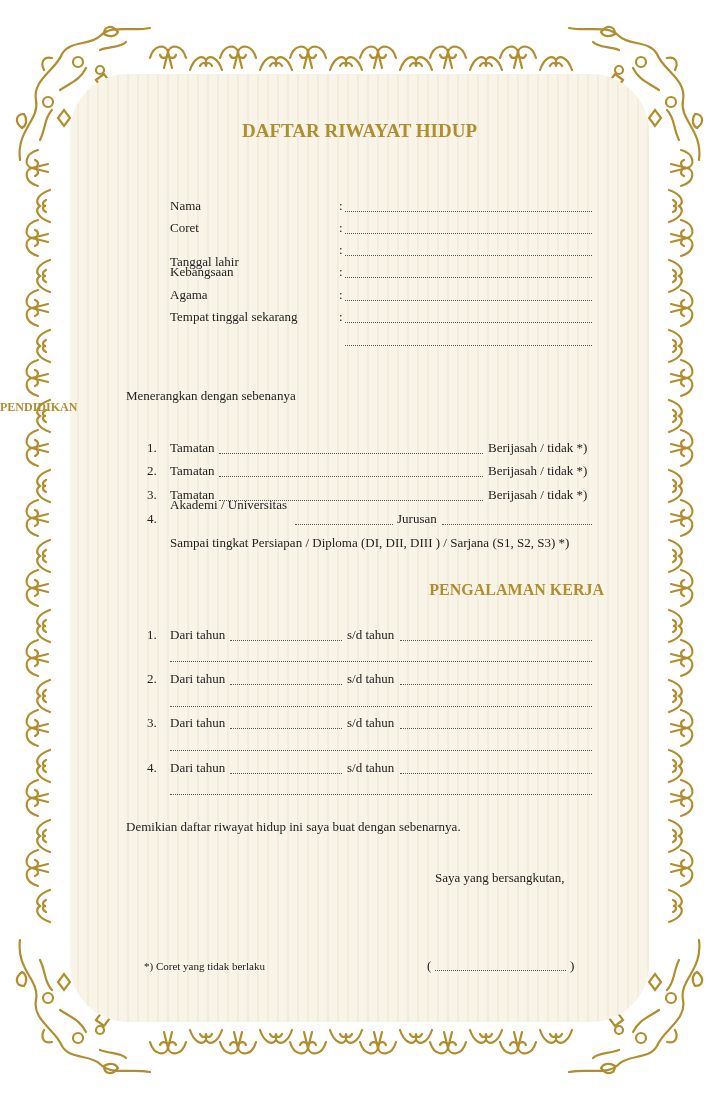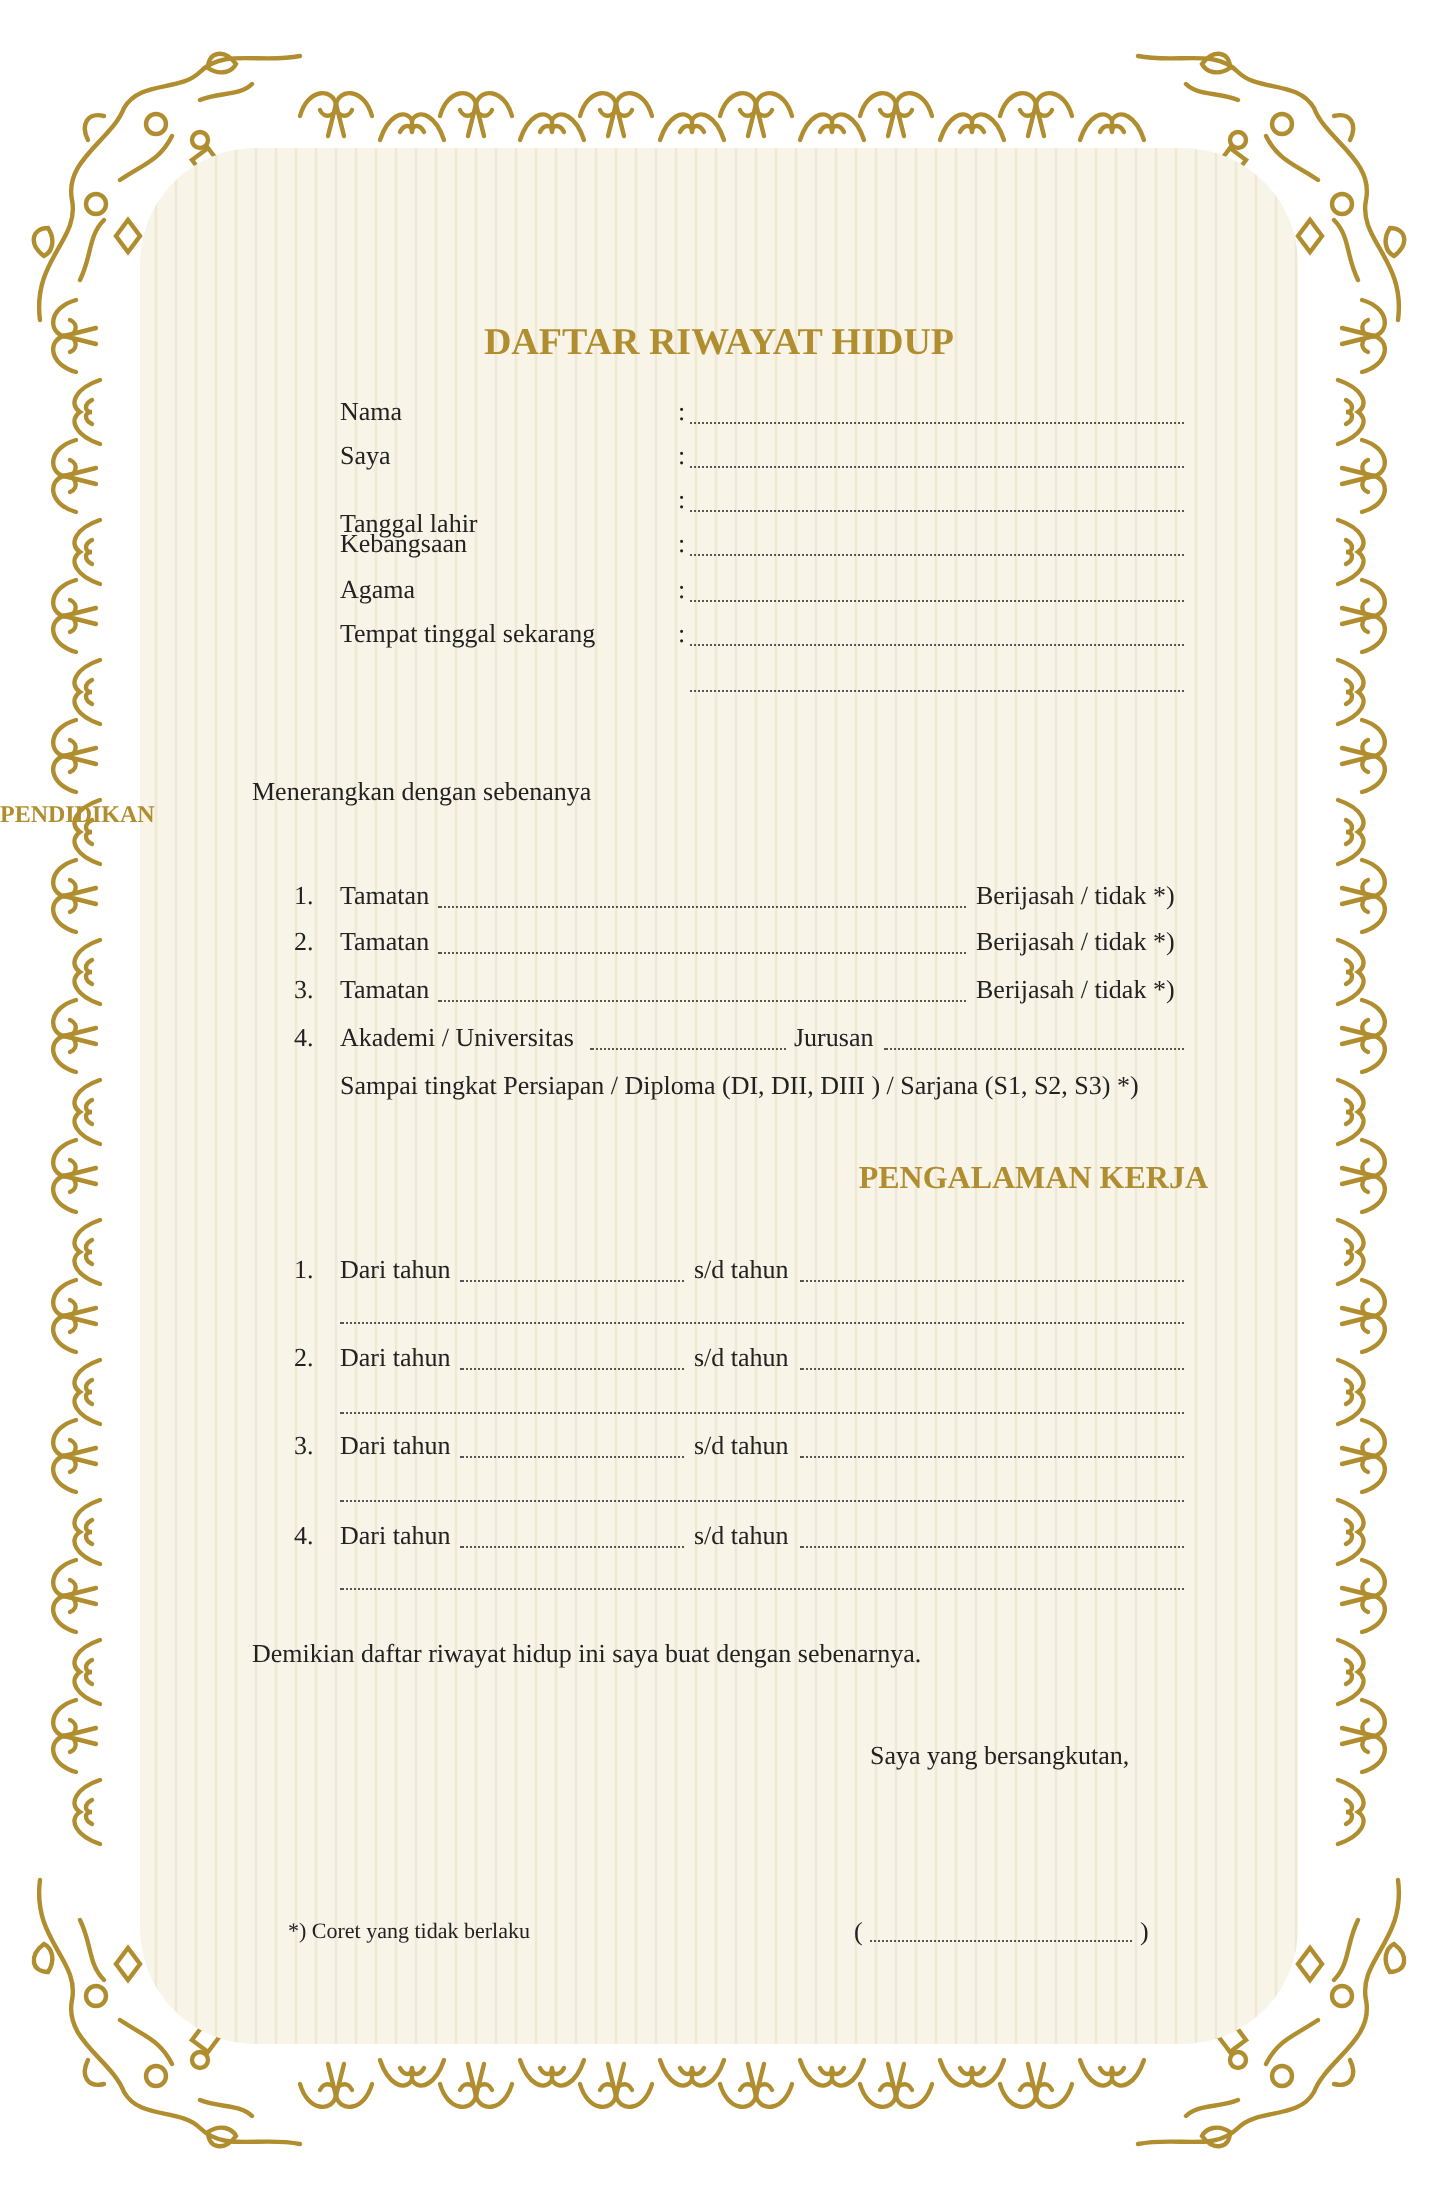--- a/index.html
+++ b/index.html
@@ -119,29 +119,29 @@
   <use href="#corner" transform="translate(0,10)"></use>
   <use href="#corner" transform="translate(719,10) scale(-1,1)"></use>
   <use href="#corner" transform="translate(0,1090) scale(1,-1)"></use>
   <use href="#corner" transform="translate(719,1090) scale(-1,-1)"></use>
 </svg>
 
 <div class="paper"></div>
 
 <div class="content">
 
-  <div class="abs title" style="left:0;width:719px;text-align:center;top:120px;font-size:19px;margin-top:41px;">DAFTAR RIWAYAT HIDUP</div>
+  <div class="abs title" style="left:0;width:719px;text-align:center;top:120px;font-size:19px;">DAFTAR RIWAYAT HIDUP</div>
 
 
   <div>
     <div class="abs t13" style="left:170px;top:198px;">Nama</div>
     <div class="abs t13" style="left:339px;top:198px;">:</div>
     <div class="dots" style="left:345px;width:247px;top:211px;"></div>
 
-    <div class="abs t13" style="left:170px;top:220px;">Saya</div>
+    <div class="abs t13" style="left:170px;top:220px;">Coret</div>
     <div class="abs t13" style="left:339px;top:220px;">:</div>
     <div class="dots" style="left:345px;width:247px;top:233px;"></div>
 
     <div class="abs t13" style="left:170px;top:242px;margin-top:12px;">Tanggal lahir</div>
     <div class="abs t13" style="left:339px;top:242px;">:</div>
     <div class="dots" style="left:345px;width:247px;top:255px;"></div>
 
     <div class="abs t13" style="left:170px;top:264px;">Kebangsaan</div>
     <div class="abs t13" style="left:339px;top:264px;">:</div>
     <div class="dots" style="left:345px;width:247px;top:277px;"></div>
@@ -170,21 +170,21 @@
     <div class="abs t13" style="left:170px;top:463px;">Tamatan</div>
     <div class="dots" style="left:219px;width:264px;top:476px;"></div>
     <div class="abs t13" style="left:488px;top:463px;">Berijasah / tidak *)</div>
 
     <div class="abs t13" style="left:147px;top:487px;">3.</div>
     <div class="abs t13" style="left:170px;top:487px;">Tamatan</div>
     <div class="dots" style="left:219px;width:264px;top:500px;"></div>
     <div class="abs t13" style="left:488px;top:487px;">Berijasah / tidak *)</div>
 
     <div class="abs t13" style="left:147px;top:511px;">4.</div>
-    <div class="abs t13" style="left:170px;top:511px;">Akademi / Universitas</div>
+    <div class="abs t13" style="left:170px;top:497px;">Akademi / Universitas</div>
     <div class="dots" style="left:295px;width:98px;top:524px;"></div>
     <div class="abs t13" style="left:397px;top:511px;">Jurusan</div>
     <div class="dots" style="left:442px;width:150px;top:524px;"></div>
 
     <div class="abs t13" style="left:170px;top:535px;">Sampai tingkat Persiapan / Diploma (DI, DII, DIII ) / Sarjana (S1, S2, S3) *)</div>
   </div>
 
   <div class="abs title" style="left:0;width:604px;text-align:right;top:581px;font-size:16px;">PENGALAMAN KERJA</div>
 
   <div>

